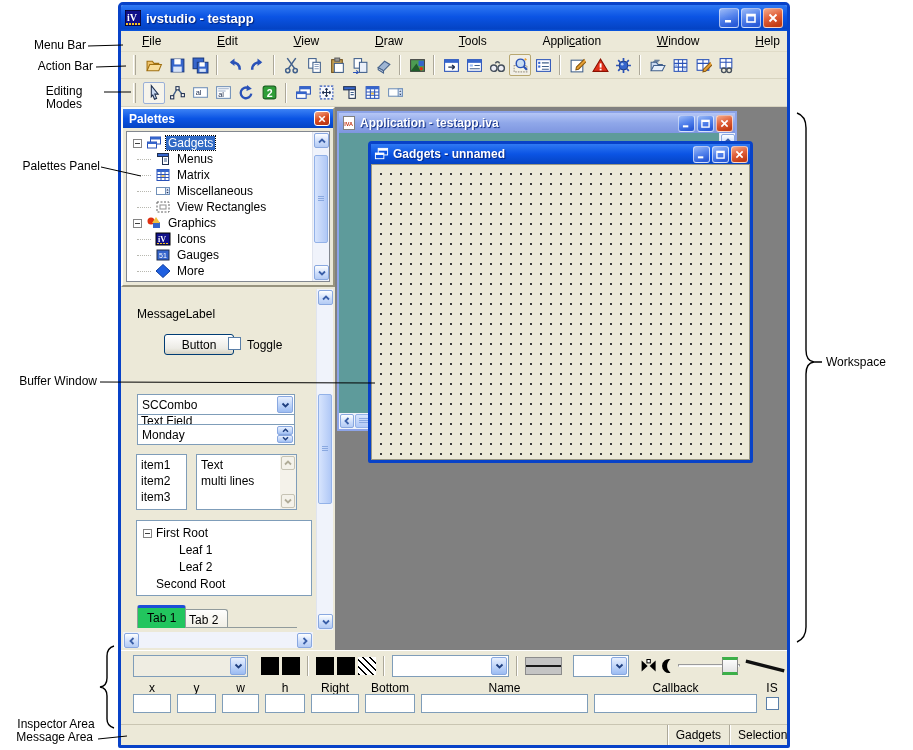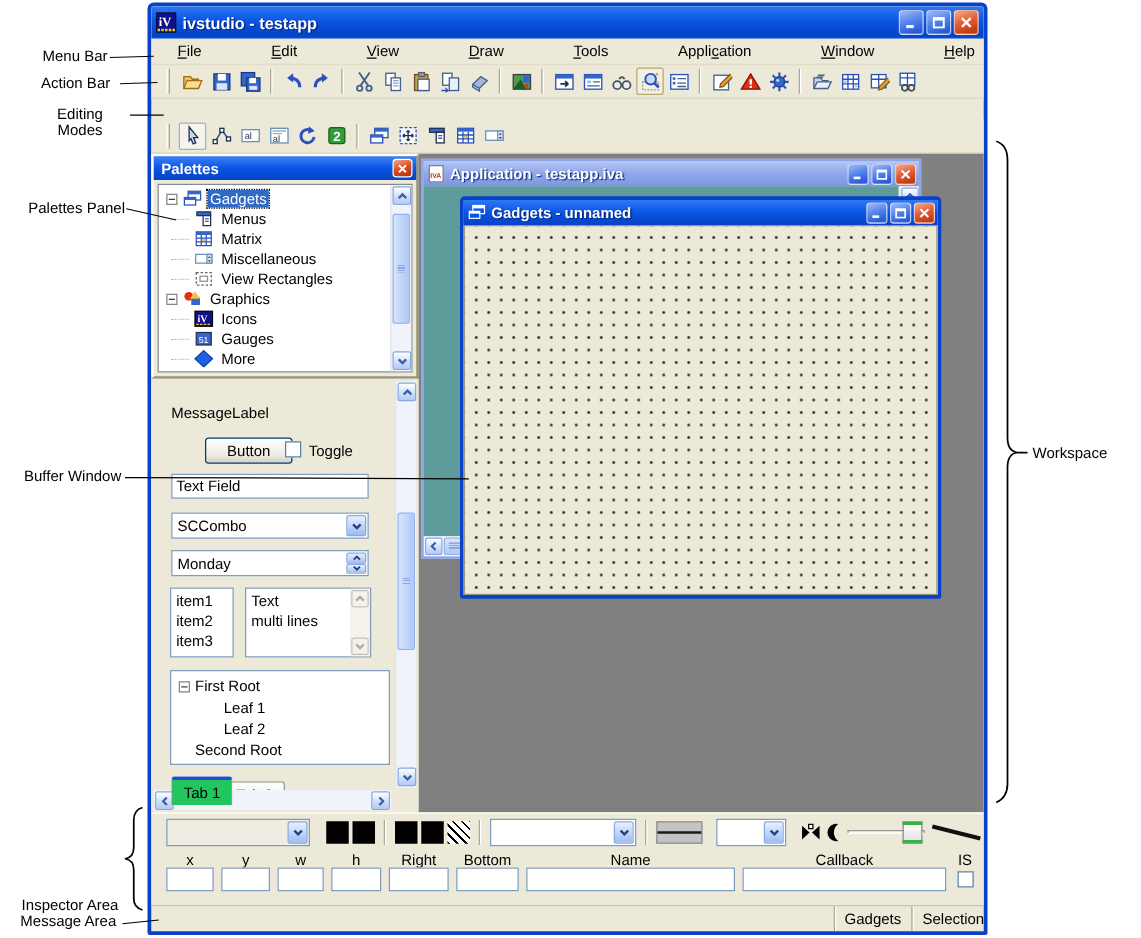--- a/index.html
+++ b/index.html
@@ -25,21 +25,21 @@
   .capbtn.close { background:linear-gradient(160deg,#F4A988 0%,#E1603A 45%,#C33C14 85%); }
 
   .menubar { height:21px; display:flex; align-items:center; padding-left:14px; gap:2px;
     background:#ECE9D8; border-bottom:1px solid #E0DCC8; flex:0 0 auto;justify-content:space-between; }
   .menu-item { padding:2px 7px; font-size:12px; }
   .menu-item u { text-underline-offset:1px; }
 
   .toolbar { display:flex; align-items:center; padding-left:12px; gap:1px;
     background:#ECE9D8; border-bottom:1px solid #D8D4C0; flex:0 0 auto; position:relative; }
   #action-bar { height:27px; }
-  #modes-bar { height:28px;margin-top:16px; }
+  #modes-bar { height:28px; }
   .tbtn { width:22px; height:22px; display:flex; align-items:center; justify-content:center; border-radius:2px; }
   .tbtn.pressed { background:#F6F4EC; border:1px solid #9AB0D8; }
   .tbtn.framed { background:#F1EFE6; border:1px solid #B8A770; }
   .tsep { width:2px; height:20px; margin:0 4px; border-left:1px solid #ACA899; border-right:1px solid #fff; }
   .grip { width:3px; height:20px; margin-right:6px; border-left:1px solid #fff; border-right:1px solid #ACA899; }
 
   
   #content-row { flex:1; display:flex; min-height:0; }
   #left-col { width:214px; flex:0 0 auto; display:flex; flex-direction:column; background:#ECE9D8; }
 
@@ -70,21 +70,21 @@
     background:linear-gradient(90deg,#D7E4FD,#B0C8F6); }
   .sbthumb.h { margin:1px 0; background:linear-gradient(180deg,#D7E4FD,#B0C8F6); }
   .sbthumb::after { content:""; position:absolute; left:3px; right:3px; top:50%; margin-top:-3px; height:6px;
     background:repeating-linear-gradient(180deg,#89A8E0 0 1px,transparent 1px 2px); }
   .sbfill { flex:1; }
   .sbbtn.dis { border-color:#C6C3B4; background:#F4F2EA; }
 
   
   #buffer-area { flex:1; position:relative; background:#ECE9D8; min-height:0; }
   .xp-input { border:1px solid #7F9DB9; background:#fff; font-family:"Liberation Sans",sans-serif;
-    font-size:12px; padding:2px 3px; width:100%; height:100%; }
+    font-size:12px; padding:2px 3px; width:100%; height:100%;margin-top:48px; }
   .xp-btn { border:1px solid #003C74; border-radius:3px; font-size:12px;
     background:linear-gradient(180deg,#fff,#ECEBE5 70%,#D6D2C2); display:flex; align-items:center; justify-content:center;margin-left:27px; }
   .combo { border:1px solid #7F9DB9; background:#fff; display:flex; align-items:center; }
   .combo .val { flex:1; padding-left:4px; font-size:12px; }
   .combo .arr { width:16px; align-self:stretch; border-left:1px solid #7F9DB9; margin:1px;
     background:linear-gradient(180deg,#E8F0FE,#BAD1F8 60%,#9CBCF2); border:1px solid #89A8E0; border-radius:2px;
     display:flex; align-items:center; justify-content:center; }
   .spinarrs { width:16px; align-self:stretch; margin:1px; display:flex; flex-direction:column; }
   .spinarrs div { flex:1; border:1px solid #89A8E0; border-radius:2px;
     background:linear-gradient(180deg,#E8F0FE,#BAD1F8 70%,#9CBCF2); display:flex; align-items:center; justify-content:center; }
@@ -140,21 +140,21 @@
   <path d="M88,46 L123,45" stroke="#000" fill="none"></path>
   <path d="M96,67 L126,66" stroke="#000" fill="none"></path>
   <path d="M104,92 L131,92" stroke="#000" fill="none"></path>
   <path d="M101,167 L141,176" stroke="#000" fill="none"></path>
   <path d="M100,382 L375,383" stroke="#000" fill="none"></path>
   <path d="M98,739 L127,736" stroke="#000" fill="none"></path>
   <path d="M114,646 Q107,648 107,656 L107,678 Q107,686 100,687 Q107,688 107,696 L107,719 Q107,726 114,728" stroke="#000" stroke-width="1.4" fill="none"></path>
   <path d="M797,113 Q806,116 806,128 L806,350 Q806,361 814,362 L822,362 M814,362 Q806,363 806,374 L806,627 Q806,638 797,642" stroke="#000" stroke-width="1.4" fill="none"></path>
 </svg>
 <div class="ann" style="left:28px;top:39px;width:58px;text-align:right;">Menu Bar</div>
-<div class="ann" style="left:28px;top:60px;width:65px;text-align:center;">Action Bar</div>
+<div class="ann" style="left:28px;top:60px;width:65px;text-align:right;">Action Bar</div>
 <div class="ann" style="left:36px;top:85px;width:56px;text-align:center;"><span>Editing</span><br><span>Modes</span></div>
 <div class="ann" style="left:18px;top:160px;width:82px;text-align:right;">Palettes Panel</div>
 <div class="ann" style="left:14px;top:375px;width:83px;text-align:right;">Buffer Window</div>
 <div class="ann" style="left:826px;top:356px;width:75px;">Workspace</div>
 <div class="ann" style="left:14px;top:682px;width:84px;text-align:center;margin-top:36px;">Inspector Area</div>
 <div class="ann" style="left:12px;top:731px;width:81px;text-align:right;">Message Area</div>
 
 <div id="main-win">
 
   <div class="tbar">

